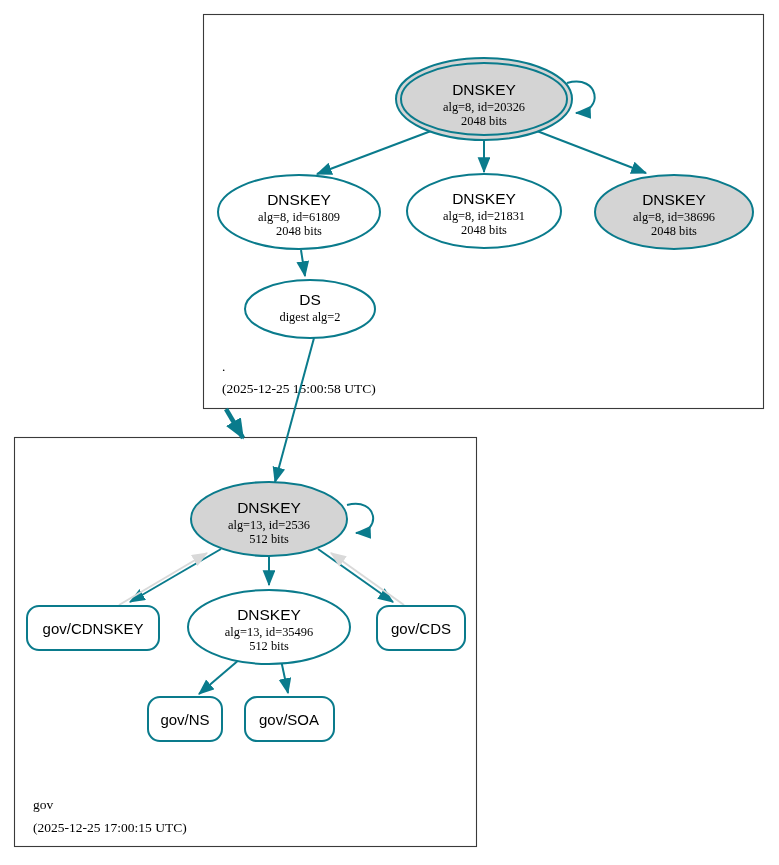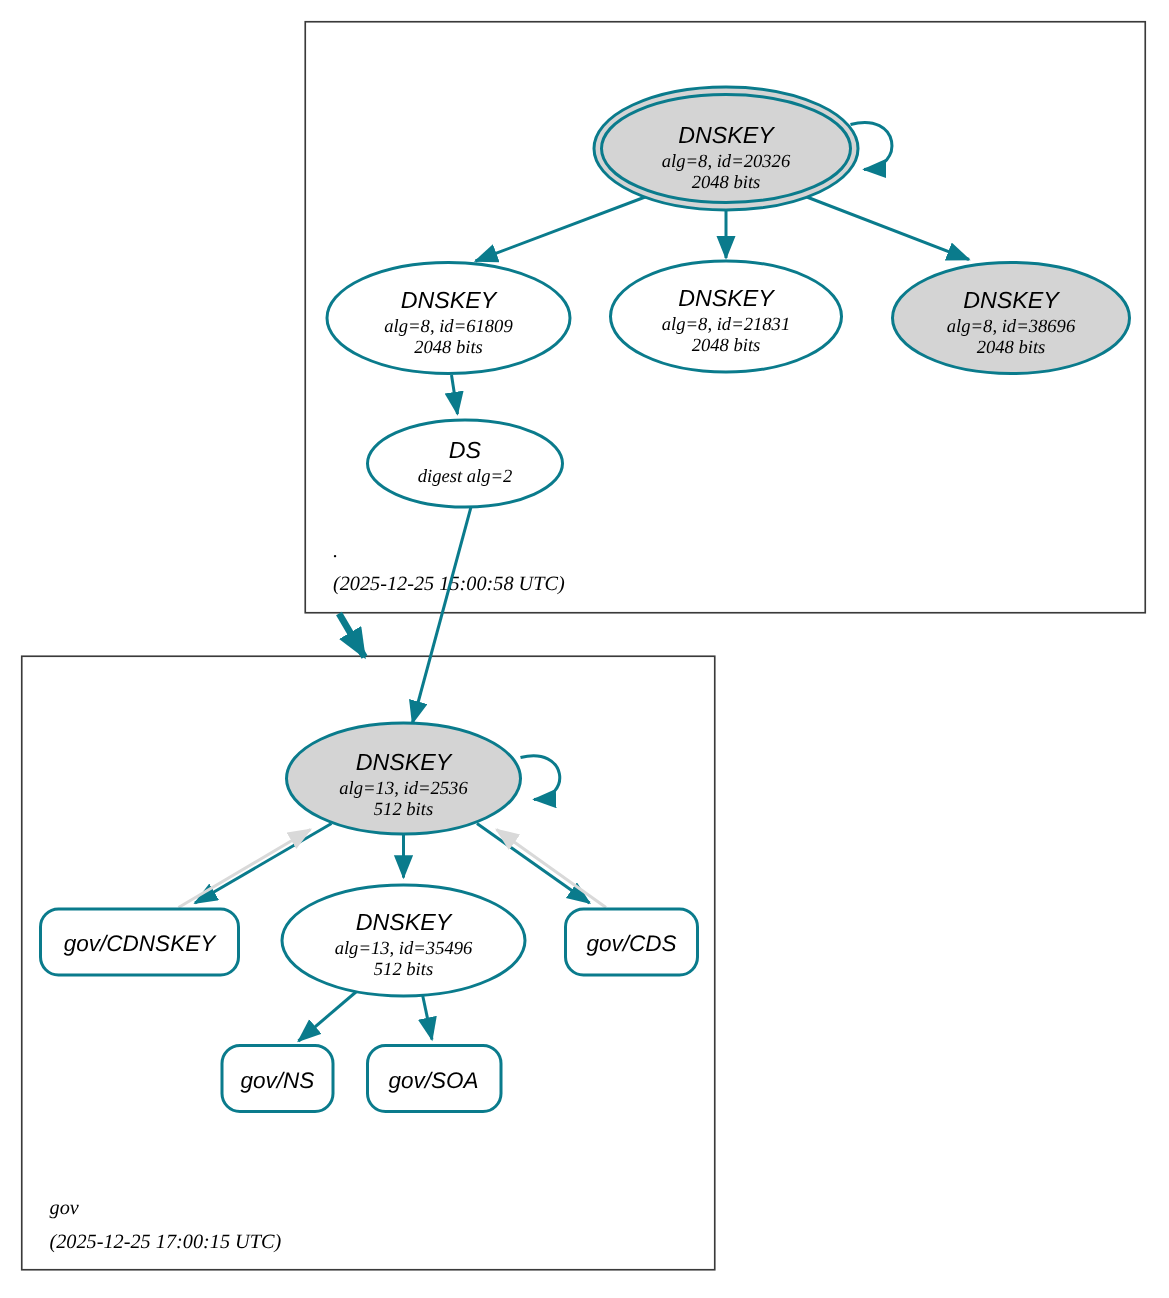--- a/index.html
+++ b/index.html
@@ -10,21 +10,20 @@
   body {
     width: 779px;
     height: 865px;
     font-family: "Liberation Sans", sans-serif;
     overflow: hidden;
   }
   #diagram-root {
     position: relative;
     width: 779px;
     height: 620px;
-    font-style: italic;
   }
   svg#dnssec-graph {
     display: block;
     width: 779px;
     height: 865px;
   }
   .cluster-box {
     fill: #ffffff;
     stroke: #3a3a3a;
     stroke-width: 1.1;

